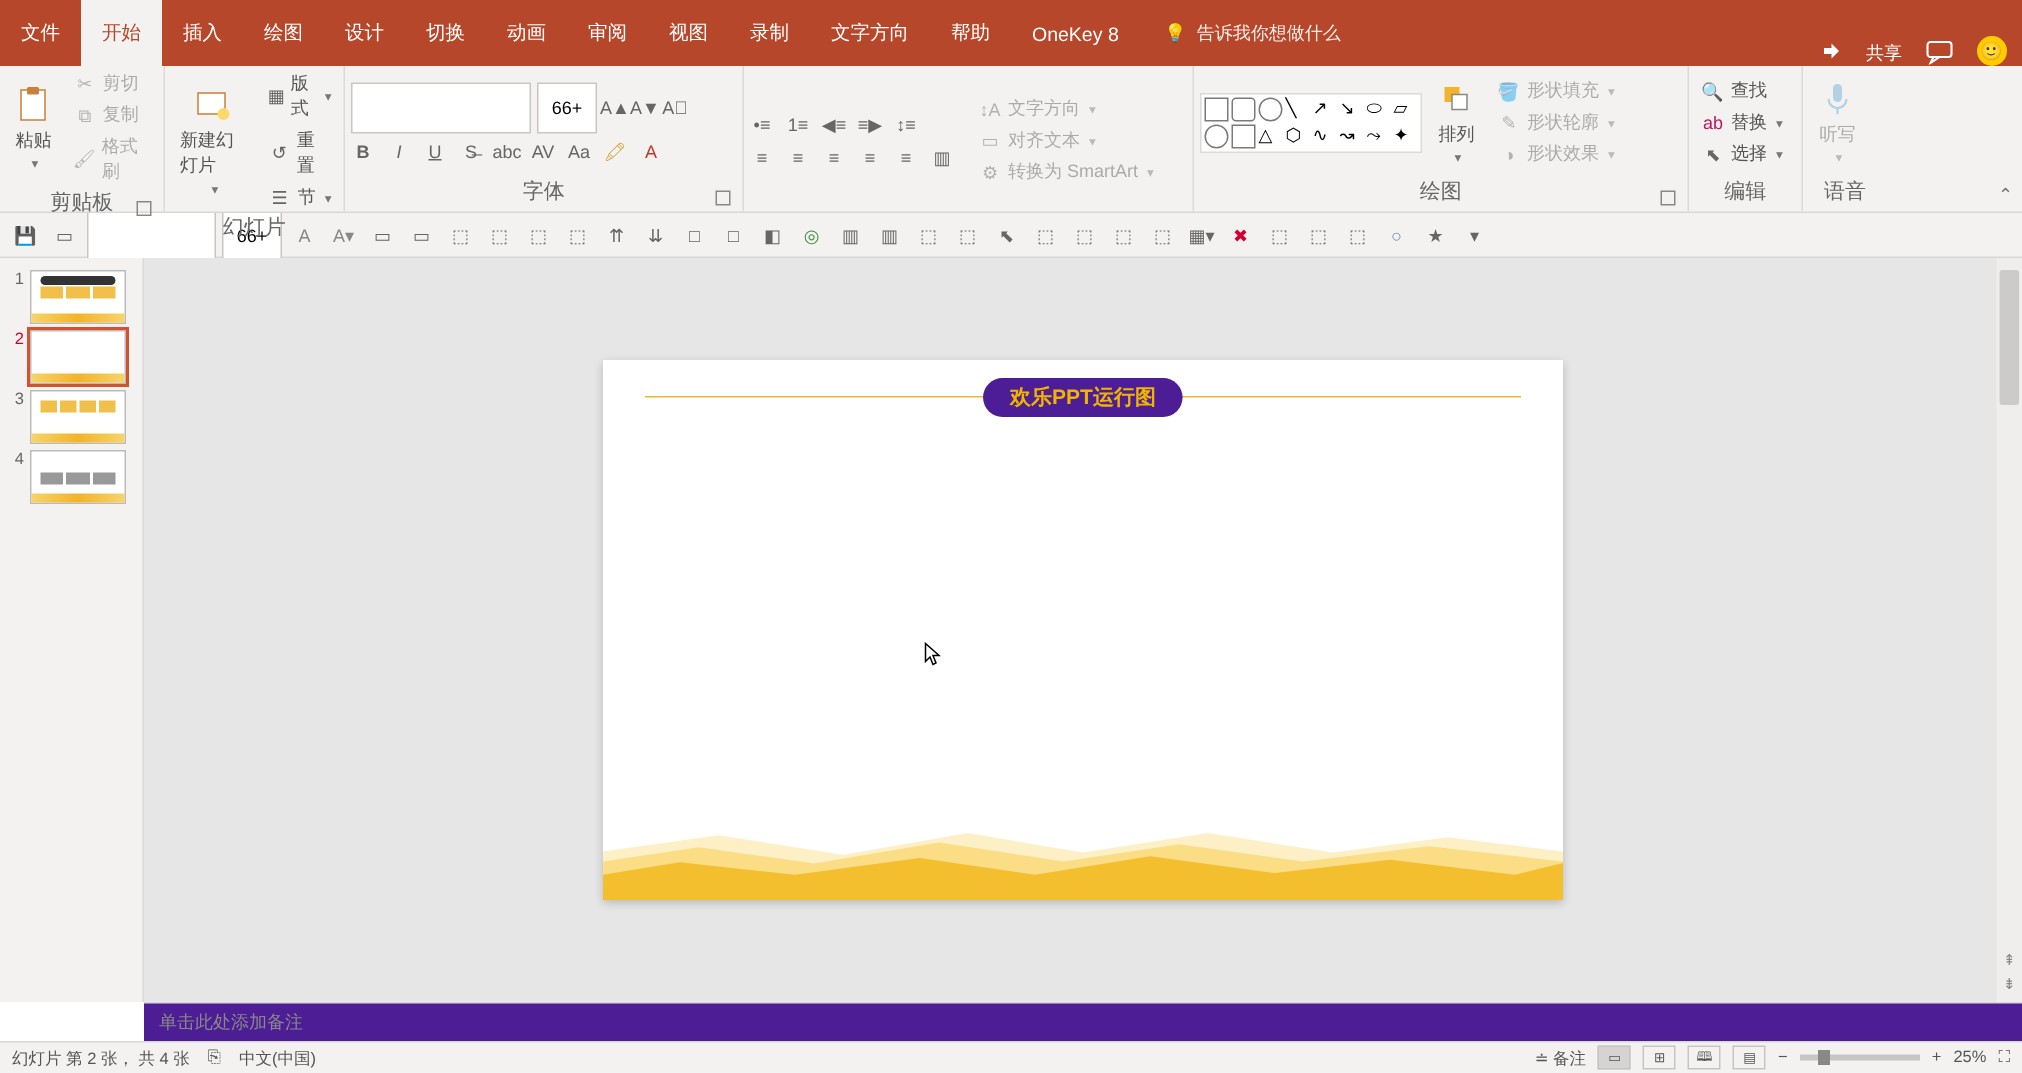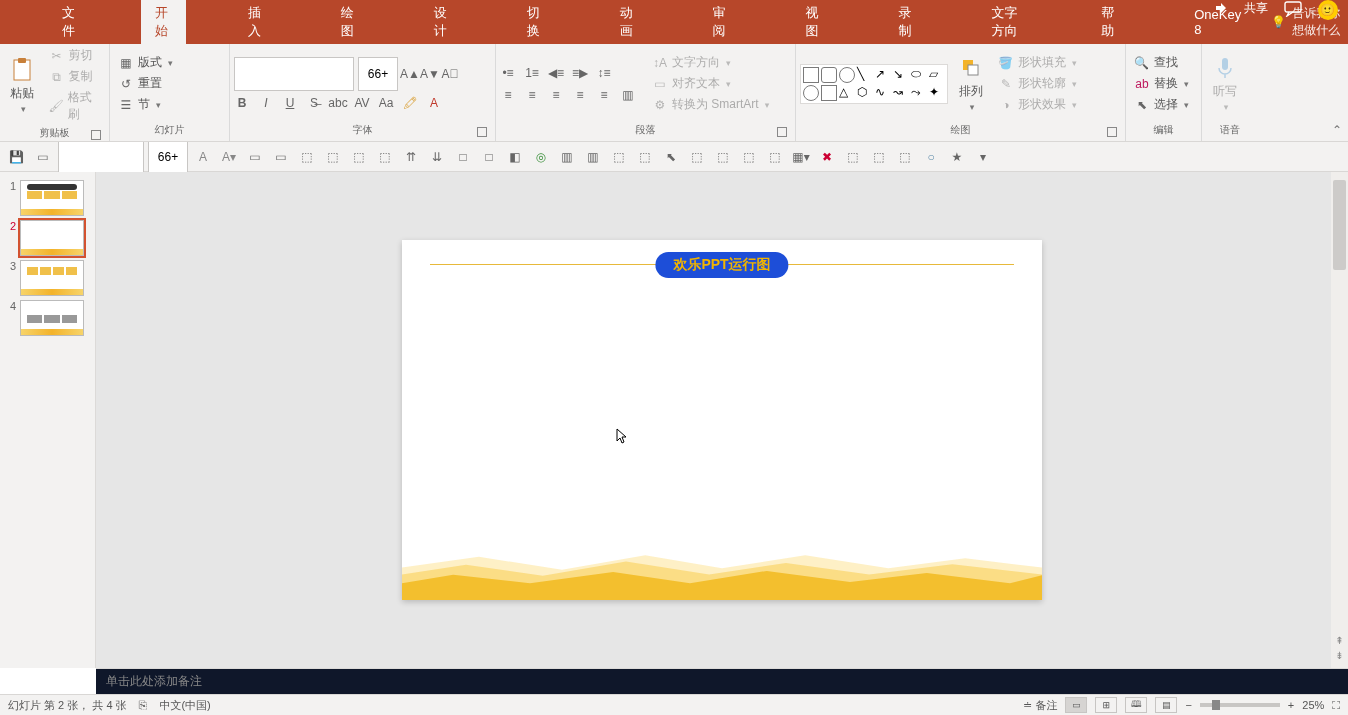--- a/index.html
+++ b/index.html
@@ -1,29 +1,29 @@
 <!DOCTYPE html>
 <html><head>
 <meta charset="utf-8">
 <style>
 * { margin: 0; padding: 0; box-sizing: border-box; font-family: "Microsoft YaHei", Arial, sans-serif; }
 body { width: 1348px; height: 715px; overflow: hidden; background: #fff; font-size: 12px; }
 
 .tabs-bar { height: 44px; background: #b7472a; display: flex; align-items: flex-end; color: #fff; position: relative; }
 .tabs-left { display: flex; height: 100%; align-items: center; }
-.tab { padding: 0 14px; height: 100%; display: flex; align-items: center; font-size: 13px; cursor: pointer; margin-left: 48px; }
+.tab { padding: 0 14px; height: 100%; display: flex; align-items: center; font-size: 13px; cursor: pointer; }
 .tab.active { background: #f3f2f1; color: #b7472a; }
 .tell-me { display: flex; align-items: center; margin-left: 16px; gap: 6px; opacity: .9; }
-.tabs-right { position: absolute; right: 10px; top: 0; height: 100%; display: flex; align-items: flex-start; gap: 16px; }
+.tabs-right { position: absolute; right: 10px; top: 0; height: 100%; display: flex; align-items: flex-end; gap: 16px; }
 .tabs-right .ico { width: 18px; height: 18px; display: flex; align-items: center; justify-content: center; }
 
 .ribbon { height: 98px; background: #f3f2f1; display: flex; border-bottom: 1px solid #d9d7d5; position: relative; }
 .rgroup { display: flex; flex-direction: column; border-right: 1px solid #dadada; padding: 2px 4px 0; }
 .rgroup .body { flex: 1; display: flex; align-items: center; gap: 4px; }
-.rgroup .label { text-align: center; font-size: 10px; color: #666; padding: 2px 0 4px; position: relative; }
+.rgroup .label { text-align: center; font-size: 14px; color: #666; padding: 2px 0 4px; position: relative; }
 .rgroup .label .launcher { position: absolute; right: 4px; bottom: 4px; width: 10px; height: 10px; border: 1px solid #888; }
 .bigbtn { display: flex; flex-direction: column; align-items: center; justify-content: center; gap: 2px; padding: 2px 6px; min-width: 36px; color: #555; }
 .bigbtn .ic { width: 26px; height: 26px; display: flex; align-items: center; justify-content: center; }
 .minibtn { display: flex; align-items: center; gap: 4px; padding: 1px 4px; color: #555; font-size: 12px; }
 .minibtn.disabled, .bigbtn.disabled { opacity: .45; }
 .col { display: flex; flex-direction: column; gap: 2px; }
 .row { display: flex; gap: 2px; }
 .fontbox, .sizebox { border: 1px solid #c8c6c4; background: #fff; height: 22px; display: flex; align-items: center; padding: 16px 4px; }
 .fontbox { width: 120px; }
 .sizebox { width: 40px; justify-content: center; }
@@ -41,30 +41,30 @@
 .thumb { width: 64px; height: 36px; background: #fff; border: 1px solid #bbb; position: relative; }
 .thumb.active { outline: 2px solid #d35230; }
 .thumb .yb { position: absolute; bottom: 0; left: 0; right: 0; height: 6px; background: linear-gradient(90deg,#f7d46a,#f3b32a,#f7d46a); }
 .thumb .ttl { position: absolute; top: 3px; left: 6px; right: 6px; height: 6px; background: #333; border-radius: 3px; }
 .thumb .blocks { position: absolute; top: 10px; left: 6px; right: 6px; display: flex; gap: 2px; }
 .thumb .blocks span { flex:1; height: 8px; background: #f0c04a; }
 
 .canvas-wrap { flex: 1; display: flex; align-items: center; justify-content: center; position: relative; }
 .slide-canvas { width: 640px; height: 360px; background: #fff; box-shadow: 0 2px 6px rgba(0,0,0,.2); position: relative; }
 .title-line { position: absolute; top: 24px; left: 28px; right: 28px; border-top: 1px solid #e7b93a; }
-.title-pill { position: absolute; top: 12px; left: 50%; transform: translateX(-50%); background: #1d4ed8; color: #f0b400; font-weight: 600; font-size: 14px; padding: 4px 18px; border-radius: 999px; }
+.title-pill { position: absolute; top: 12px; left: 50%; transform: translateX(-50%); background: #4c1d95; color: #f0b400; font-weight: 600; font-size: 14px; padding: 4px 18px; border-radius: 999px; }
 .wave1 { position: absolute; left:0; right:0; bottom:0; height:56px; background: #f3bf2e; clip-path: polygon(0 70%, 8% 55%, 20% 70%, 33% 50%, 45% 70%, 57% 48%, 70% 68%, 82% 52%, 95% 70%, 100% 56%, 100% 100%, 0 100%); }
 .wave2 { position: absolute; left:0; right:0; bottom:0; height:64px; background: #f9d46a; opacity:.7; clip-path: polygon(0 60%, 10% 45%, 22% 62%, 35% 40%, 48% 60%, 60% 42%, 73% 60%, 86% 44%, 100% 60%, 100% 100%, 0 100%); }
 .wave3 { position: absolute; left:0; right:0; bottom:0; height:72px; background: #fde6a0; opacity:.6; clip-path: polygon(0 55%, 12% 40%, 25% 58%, 38% 38%, 50% 56%, 63% 38%, 76% 56%, 88% 42%, 100% 55%, 100% 100%, 0 100%); }
 .cursor-arrow { position: absolute; width: 12px; height: 16px; }
 .scroll-track { position: absolute; right: 0; top: 0; bottom: 0; width: 17px; background: #f0eeec; }
 .scroll-thumb { position: absolute; right: 2px; top: 8px; width: 13px; height: 90px; background: #cdcbc9; border-radius: 2px; }
 .scroll-end { position: absolute; right: 0; bottom: 0; width: 17px; height: 40px; display:flex; flex-direction:column; align-items:center; justify-content:center; gap:4px; color:#888; font-size:10px; }
 
-.notes { height: 26px; border-top: 1px solid #dcdad8; background: #0f172a; display: flex; align-items: center; padding: 0 10px; color: #888; font-size: 12px; margin-left: 96px; }
+.notes { height: 26px; border-top: 1px solid #dcdad8; background: #4c1d95; display: flex; align-items: center; padding: 0 10px; color: #888; font-size: 12px; margin-left: 96px; }
 
 .statusbar { height: 21px; background: #f3f2f1; border-top: 1px solid #d9d7d5; display: flex; align-items: center; font-size: 11px; color: #555; padding: 0 8px; gap: 12px; }
 .statusbar .right { margin-left: auto; display: flex; align-items: center; gap: 8px; }
 .vbtn { width: 22px; height: 16px; border: 1px solid #c7c5c3; display: flex; align-items: center; justify-content: center; font-size: 9px; }
 .vbtn.active { background: #d6d4d2; }
 .zoom-track { width: 80px; height: 4px; background: #c8c6c4; position: relative; }
 .zoom-thumb { position: absolute; top: -3px; width: 8px; height: 10px; background: #888; }
 .smiley { width:20px; height:20px; border-radius:50%; background:#ffcc00; display:flex; align-items:center; justify-content:center; font-size:12px; }
 .carot::after { content:"\25BE"; font-size:9px; margin-left:2px; color:#777; }
 svg { display:block; }
@@ -135,20 +135,29 @@
             <span class="icon-sm">🖌</span>
             <span>格式刷</span>
           </div>
       </div>
     </div>
     <div class="label"><span>剪贴板</span><span class="launcher"></span></div>
   </div>
 
   <div class="rgroup" style="width:120px">
     <div class="body">
+      <div class="bigbtn carot">
+        <span class="ic">
+          <svg width="24" height="24" viewBox="0 0 24 24">
+              <rect x="2" y="4" width="18" height="14" fill="#fff" stroke="#c8803a"></rect>
+              <circle cx="19" cy="18" r="4" fill="#ffd76a"></circle>
+            </svg>
+        </span>
+        <span>新建幻灯片</span>
+      </div>
       <div class="col">
         <div class="minibtn carot">
             <span class="icon-sm">▦</span>
             <span>版式</span>
           </div>
         <div class="minibtn">
             <span class="icon-sm">↺</span>
             <span>重置</span>
           </div>
         <div class="minibtn carot">
@@ -221,21 +230,20 @@
         <div class="minibtn disabled carot">
             <span class="icon-sm">▭</span>
             <span>对齐文本</span>
           </div>
         <div class="minibtn disabled carot">
             <span class="icon-sm">⚙</span>
             <span>转换为 SmartArt</span>
           </div>
       </div>
     </div>
-    <div class="label"><span>段落</span><span class="launcher"></span></div>
   </div>
 
   <div class="rgroup" style="width:330px">
     <div class="body">
       <div class="shapes-gallery">
         <div class="s" style="border-radius:0"></div>
           <div class="s" style="border-radius:3px"></div>
           <div class="s" style="border-radius:50%"></div>
         <div class="s" style="border:none">╲</div>
           <div class="s" style="border:none">↗</div>

